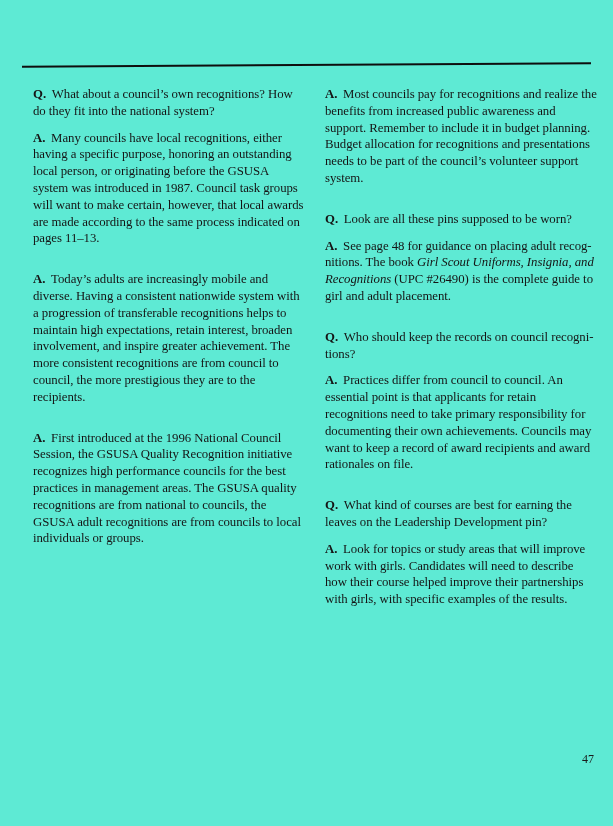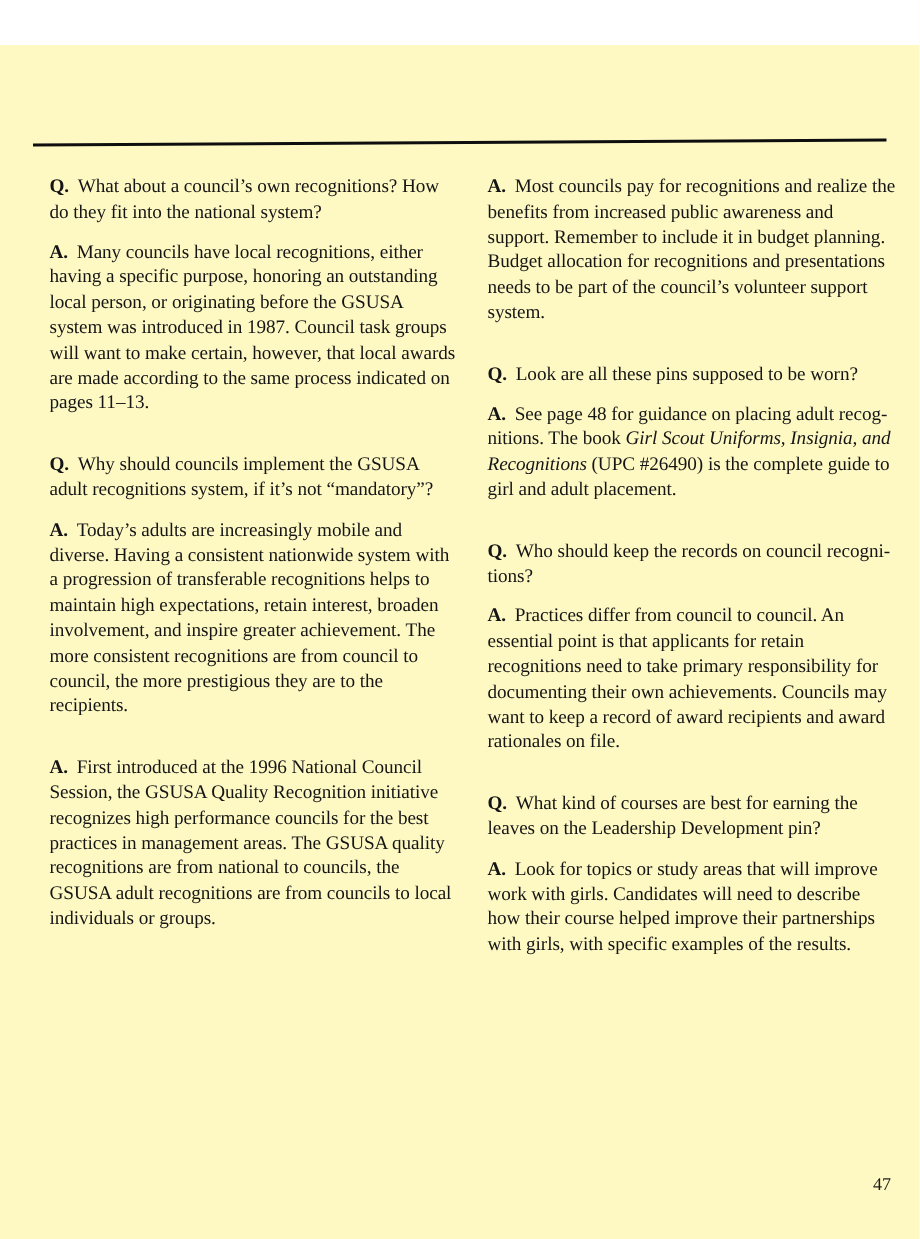--- a/index.html
+++ b/index.html
@@ -11,22 +11,21 @@
     width: 613px;
     height: 826px;
     position: relative;
     overflow: hidden;
     font-family: "Liberation Serif", serif;
     color: #151515;
   }
   .page {
     position: absolute;
     inset: 0;
-    background: #fef9c3;
-    margin-top: 30px;
+    background: #5eead4;
   }
   .top-rule {
     position: absolute;
     left: 22px;
     top: 64px;
     width: 569px;
     height: 2px;
     background: #0e0e0e;
     transform: rotate(-0.35deg);
   }
@@ -77,23 +76,20 @@
       <section class="qa-block">
         <p class="q-para">
           <span class="qa-letter">Q.</span><span>What about a council’s own recognitions? How do they fit into the national system?</span>
         </p>
         <p class="a-para">
           <span class="qa-letter">A.</span><span>Many councils have local recognitions, either having a specific purpose, honoring an outstanding local person, or originating before the GSUSA system was introduced in 1987. Council task groups will want to make certain, however, that local awards are made according to the same process indicated on pages 11–13.</span>
         </p>
       </section>
 
       <section class="qa-block">
-        <p class="q-para">
-          <span class="qa-letter">Q.</span><span>Why should councils implement the GSUSA adult recognitions system, if it’s not “mandatory”?</span>
-        </p>
         <p class="a-para">
           <span class="qa-letter">A.</span><span>Today’s adults are increasingly mobile and diverse. Having a consistent nationwide system with a progression of transferable recognitions helps to maintain high expectations, retain interest, broaden involvement, and inspire greater achievement. The more consistent recognitions are from council to council, the more prestigious they are to the recipients.</span>
         </p>
       </section>
 
       <section class="qa-block">
         <p class="a-para">
           <span class="qa-letter">A.</span><span>First introduced at the 1996 National Council Session, the GSUSA Quality Recognition initiative recognizes high performance councils for the best practices in management areas. The GSUSA quality recognitions are from national to councils, the GSUSA adult recognitions are from councils to local individuals or groups.</span>
         </p>
       </section>

